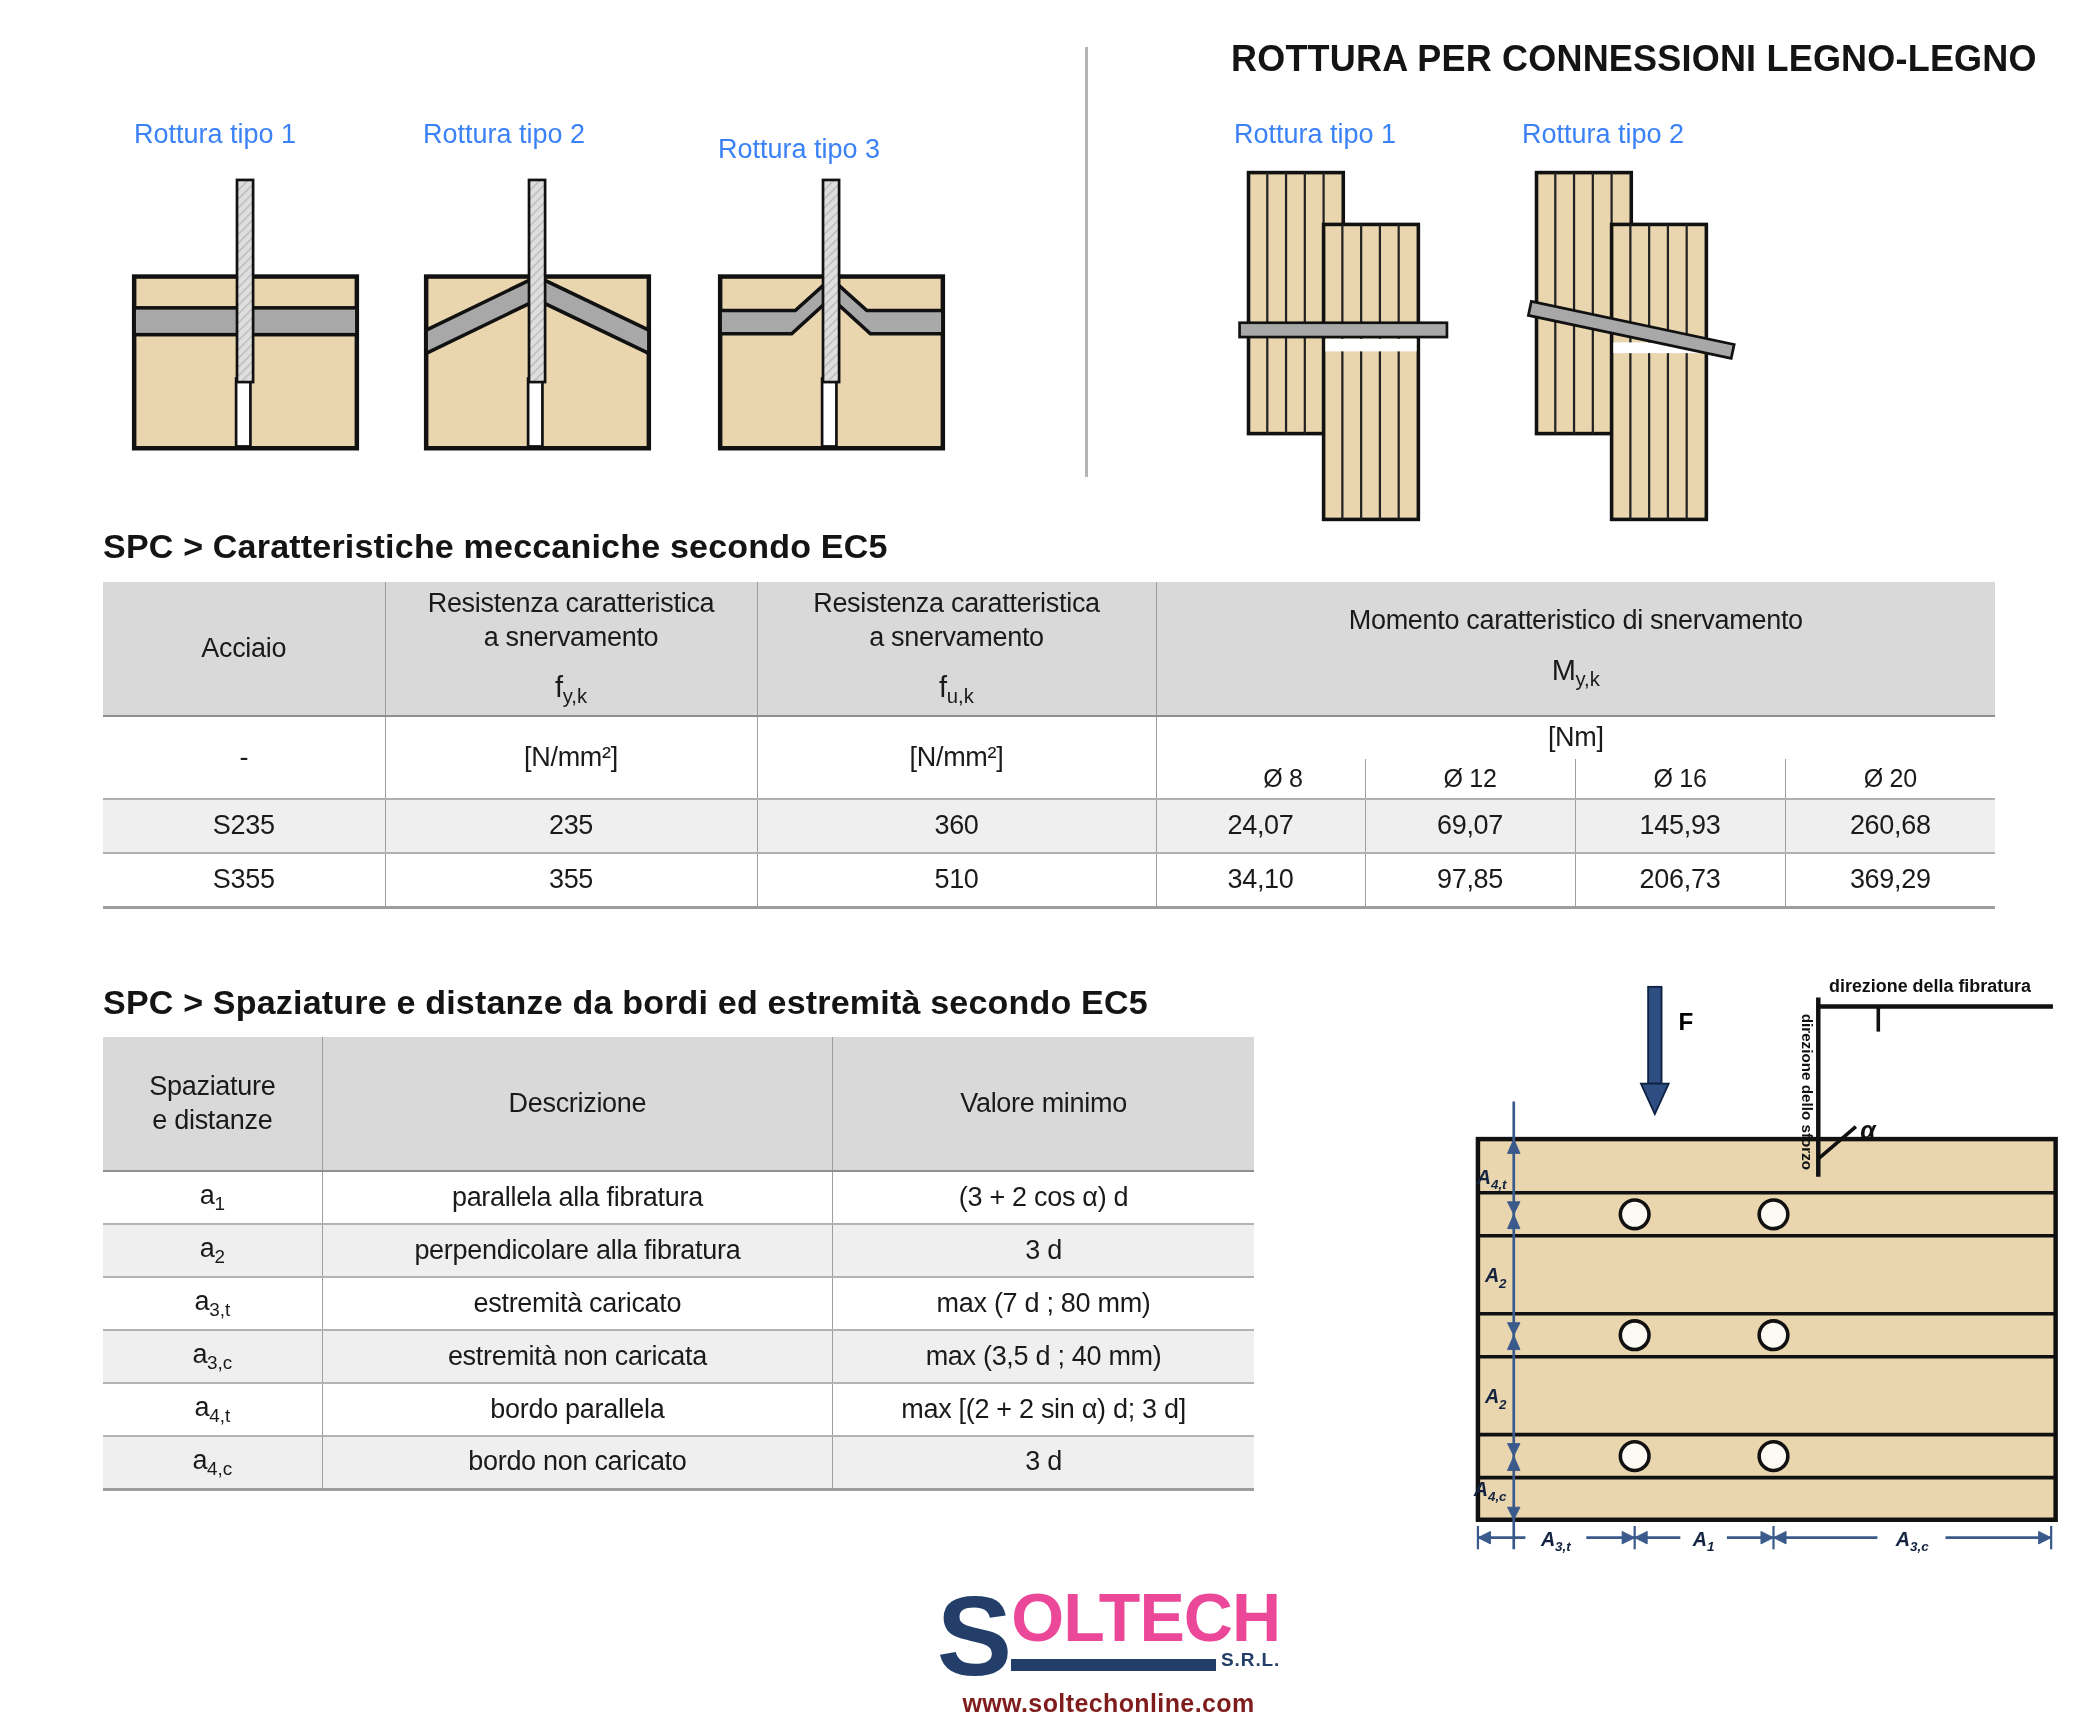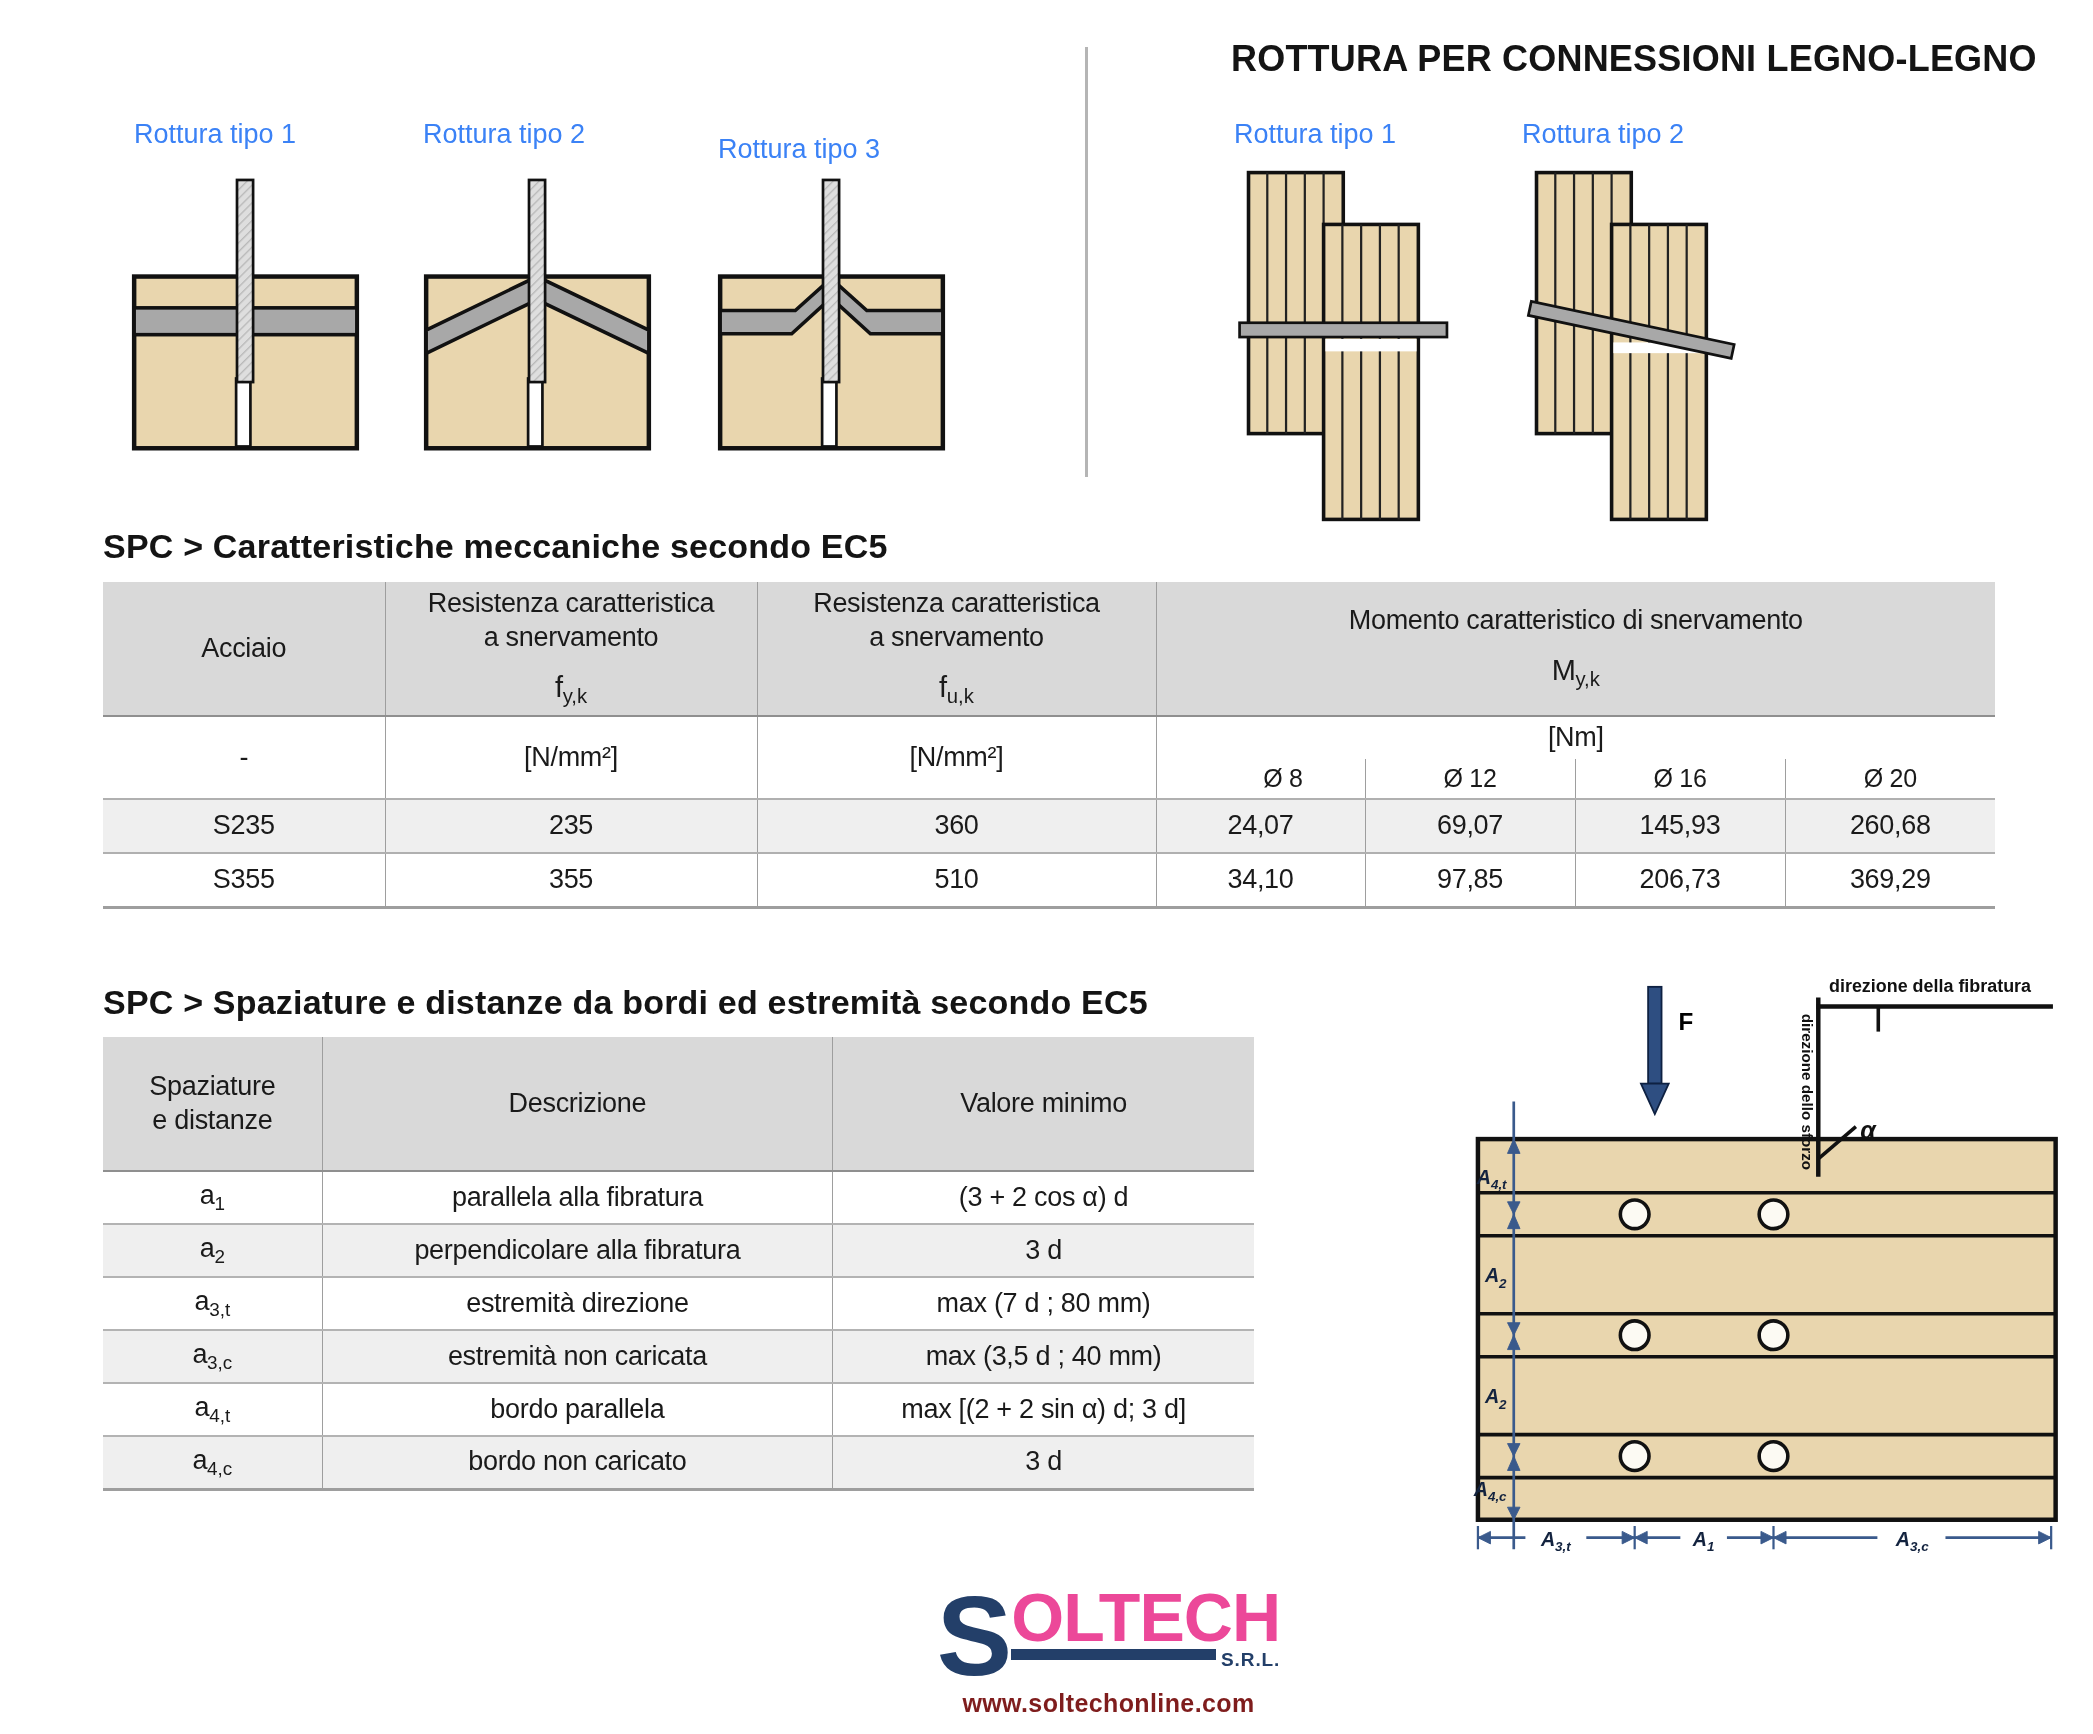--- a/index.html
+++ b/index.html
@@ -37,21 +37,21 @@
   .svg-dim-label{font-weight:700;font-size:22px;font-style:italic;fill:#13233f;}
   .svg-ax-label{font-weight:700;font-size:20px;fill:#111111;}
   .svg-alpha{font-weight:700;font-size:28px;font-style:italic;fill:#111111;}
   .svg-F{font-weight:700;font-size:27px;fill:#000000;}
 
   #logo{position:absolute;left:951px;top:1592px;width:315px;text-align:center;}
   .logo-row{display:flex;align-items:flex-start;justify-content:center;}
   .logo-s{font-size:113px;font-weight:800;color:#233f69;line-height:0.78;letter-spacing:-2.7px;}
   .logo-right{display:flex;flex-direction:column;margin-left:1.8px;}
   .logo-rest{font-size:68px;font-weight:800;line-height:0.74;letter-spacing:-0.9px;color:#ec4899;white-space:nowrap;}
-  .logo-bottom{display:flex;align-items:flex-start;margin-top:6.3px;}
+  .logo-bottom{display:flex;align-items:flex-end;margin-top:6.3px;}
   .logo-bar{flex:1;height:11.6px;background:#233f69;margin-right:5.4px;}
   .logo-srl{font-size:19px;font-weight:800;color:#233f69;letter-spacing:0.9px;}
   .website{font-size:25px;font-weight:700;color:#7f1d1d;margin-top:9px;letter-spacing:0.4px;}
 </style>
 </head>
 <body>
 
 <div id="page">
 
   <div class="title-main" style="left:1231px;top:38px;">ROTTURA PER CONNESSIONI LEGNO-LEGNO</div>
@@ -223,21 +223,21 @@
       <td class="vline">parallela alla fibratura</td>
       <td class="vline">(3 + 2 cos α) d</td>
     </tr>
     <tr class="sp-row row-shade">
       <td class="sp-sym"><span>a</span><sub>2</sub></td>
       <td class="vline">perpendicolare alla fibratura</td>
       <td class="vline">3 d</td>
     </tr>
     <tr class="sp-row">
       <td class="sp-sym"><span>a</span><sub>3,t</sub></td>
-      <td class="vline">estremità direzione</td>
+      <td class="vline">estremità caricato</td>
       <td class="vline">max (7 d ; 80 mm)</td>
     </tr>
     <tr class="sp-row row-shade">
       <td class="sp-sym"><span>a</span><sub>3,c</sub></td>
       <td class="vline">estremità non caricata</td>
       <td class="vline">max (3,5 d ; 40 mm)</td>
     </tr>
     <tr class="sp-row">
       <td class="sp-sym"><span>a</span><sub>4,t</sub></td>
       <td class="vline">bordo parallela</td>

